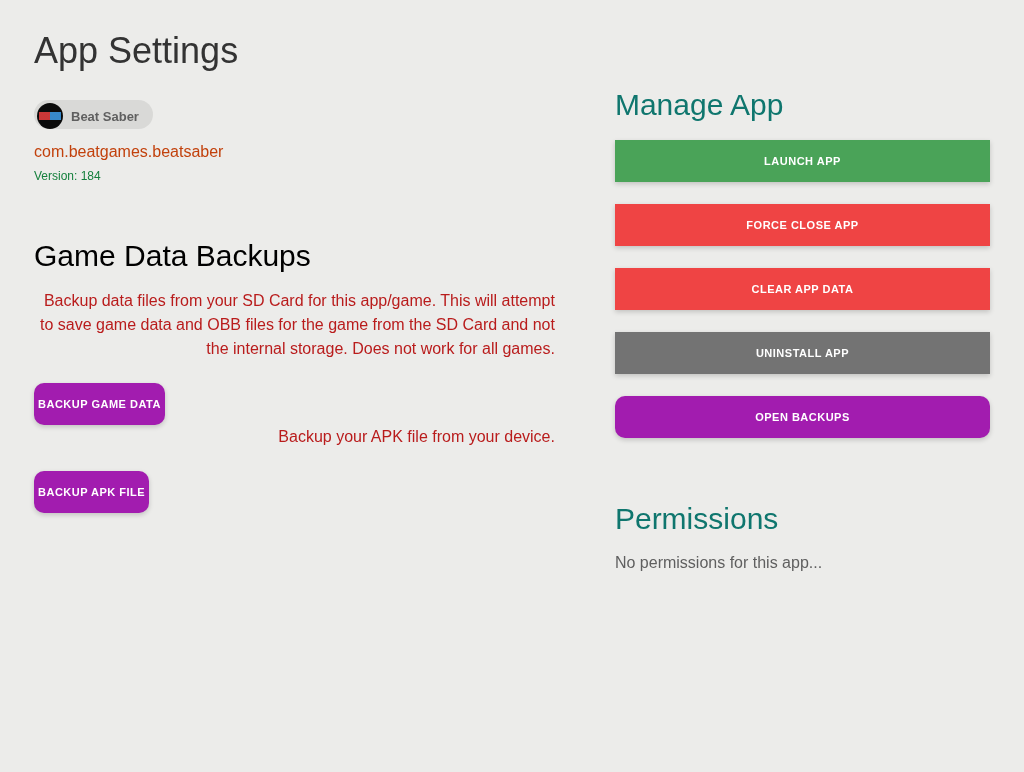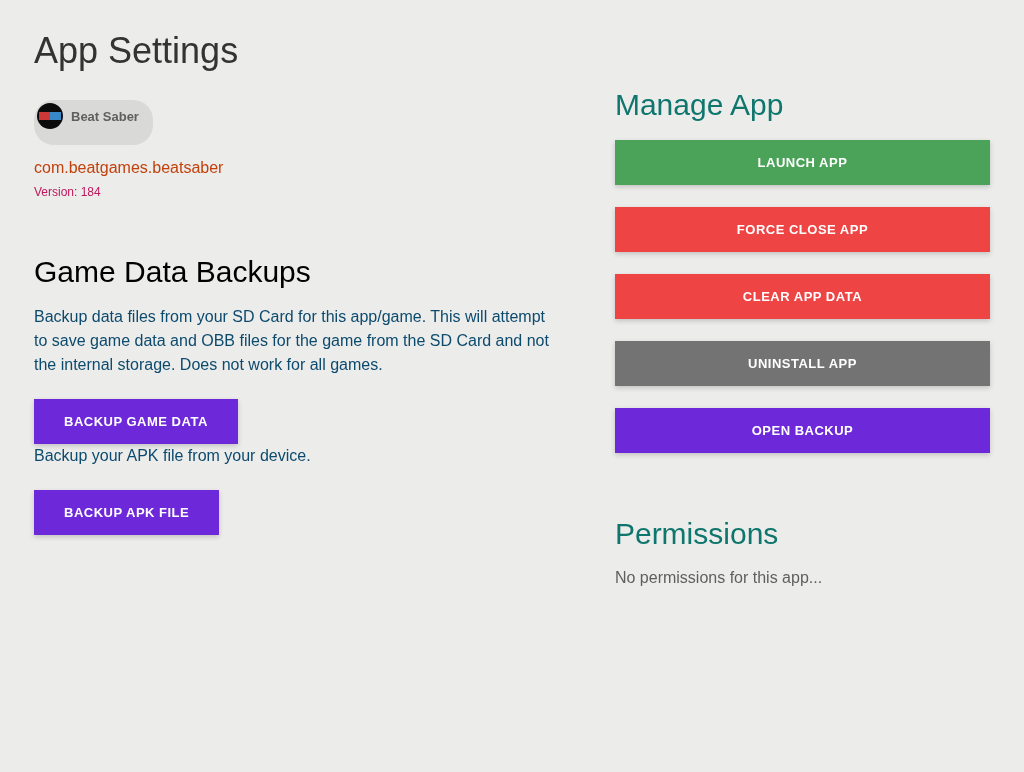--- a/index.html
+++ b/index.html
@@ -20,21 +20,21 @@
     }
     .columns { display: flex; gap: 60px; }
     .left-col { flex: 1.25; }
     .right-col { flex: 0.9; margin-top: -12px; }
 
     .app-chip {
       display: inline-flex;
       align-items: center;
       background: #d9d9d7;
       border-radius: 20px;
-      padding: 3px 14px 16px 3px;
+      padding: 3px 14px 0 3px;
       margin-bottom: 8px;
     }
     .app-icon {
       width: 26px; height: 26px; border-radius: 50%;
       background: #0b0b0b;
       margin-right: 8px;
       display: flex; align-items: center; justify-content: center;
       position: relative;
       overflow: hidden;
     }
@@ -50,51 +50,52 @@
       font-weight: 600;
     }
     .package-id {
       font-size: 16px;
       color: #c2410c;
       margin-top: 6px;
       margin-bottom: 8px;
     }
     .version {
       font-size: 12px;
-      color: #be185d;
+      color: #15803d;
     }
 
     .section-h {
       font-size: 30px;
       font-weight: 400;
       color: #000000;
       margin-top: 56px;
       margin-bottom: 16px;
     }
     .section-p {
       font-size: 16px;
-      color: #0c4a6e;
+      color: #b91c1c;
       line-height: 1.5;
       margin-bottom: 22px;
+      text-align: right;
     }
 
     .btn {
       display: inline-block;
       border: none;
       color: #fff;
       font-family: inherit;
-      font-size: 13px;
+      font-size: 11px;
       font-weight: 600;
       letter-spacing: 0.5px;
-      padding: 15px 30px;
+      padding: 15px 4px;
       cursor: pointer;
       text-align: center;
       box-shadow: 0 2px 5px rgba(0,0,0,0.18);
     }
-    .btn-teal   { background: #6d28d9; }
+    .btn-teal   { background: #a21caf; border-radius: 10px; }
     .btn-green  { background: #4aa358; }
     .btn-orange { background: #ef4444; }
     .btn-red    { background: #737373; }
 
     .right-h {
       font-size: 30px;
       font-weight: 400;
       color: #0f766e;
       margin-bottom: 18px;
     }
@@ -132,21 +133,21 @@
   </div>
 
   <div class="right-col">
 
     <h2 class="right-h">Manage App</h2>
     <div class="action-stack">
       <button class="btn btn-green">LAUNCH APP</button>
       <button class="btn btn-orange">FORCE CLOSE APP</button>
       <button class="btn btn-orange">CLEAR APP DATA</button>
       <button class="btn btn-red">UNINSTALL APP</button>
-      <button class="btn btn-teal">OPEN BACKUP</button>
+      <button class="btn btn-teal">OPEN BACKUPS</button>
     </div>
 
     <div class="perm-sec">
       <h2 class="right-h">Permissions</h2>
       <p class="perm-text">No permissions for this app...</p>
     </div>
 
   </div>
 
 </div>

